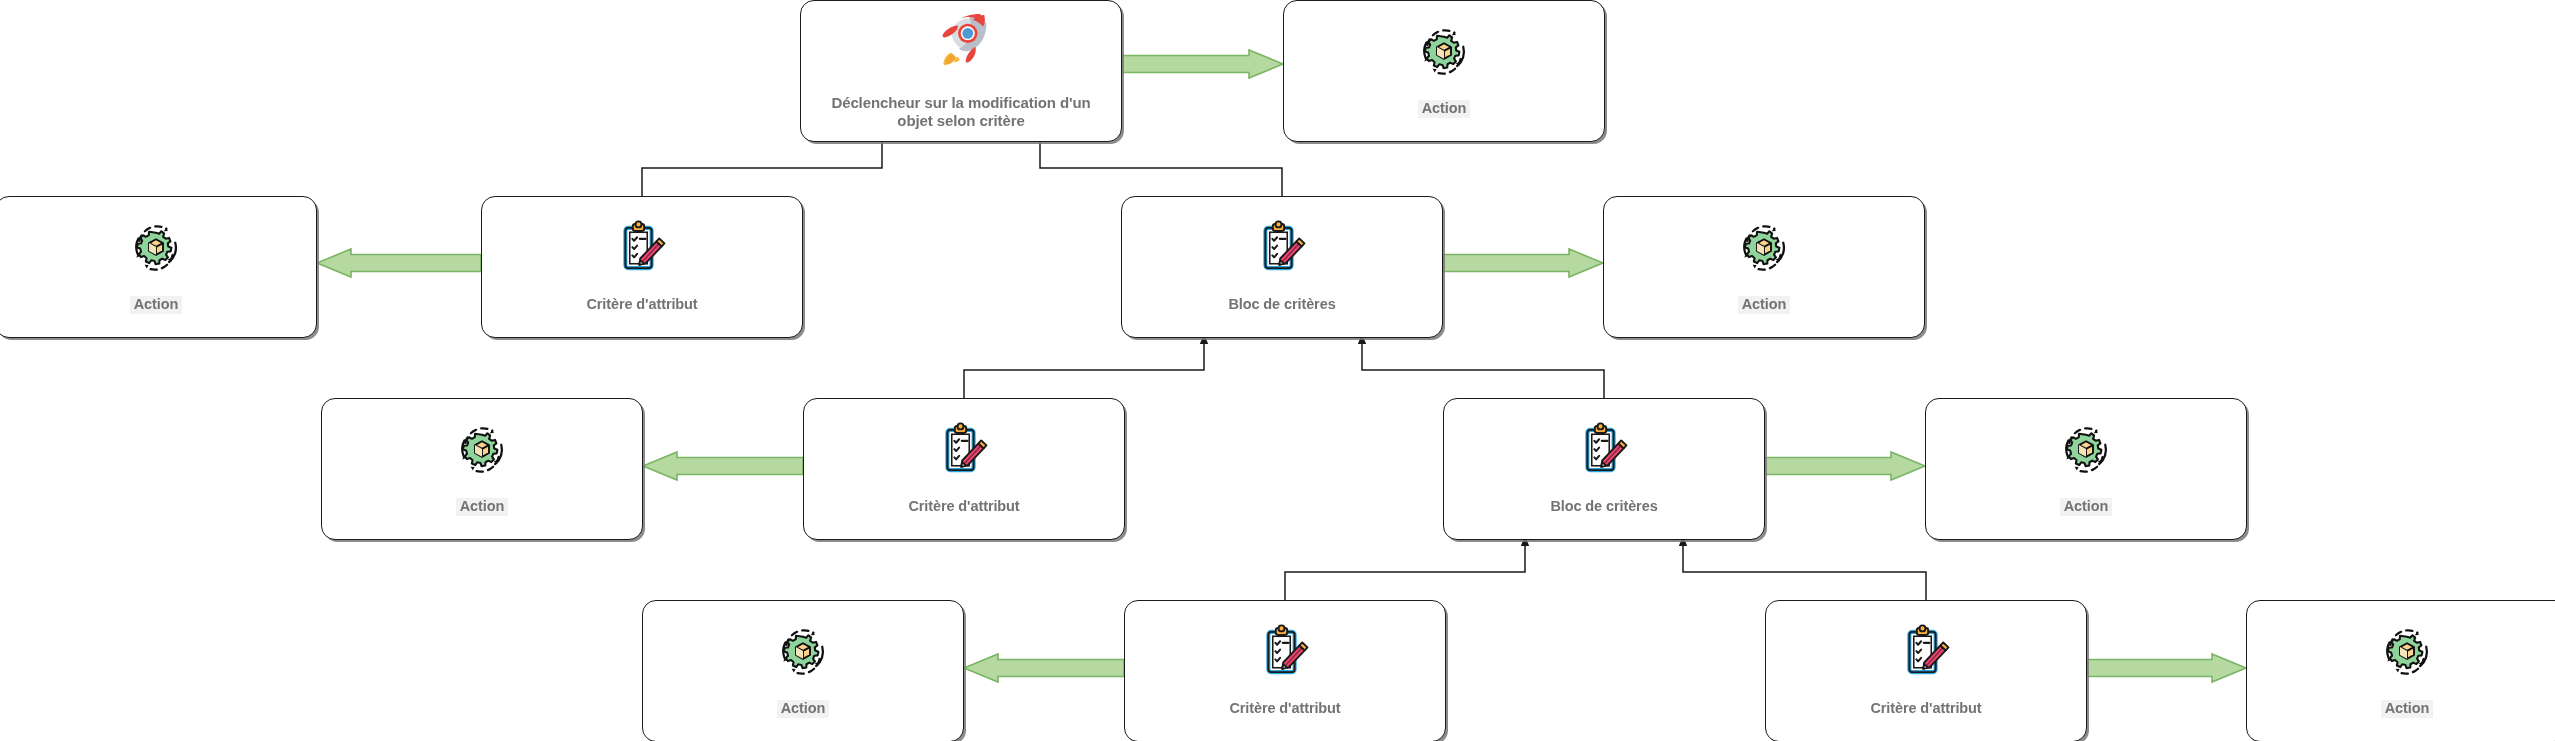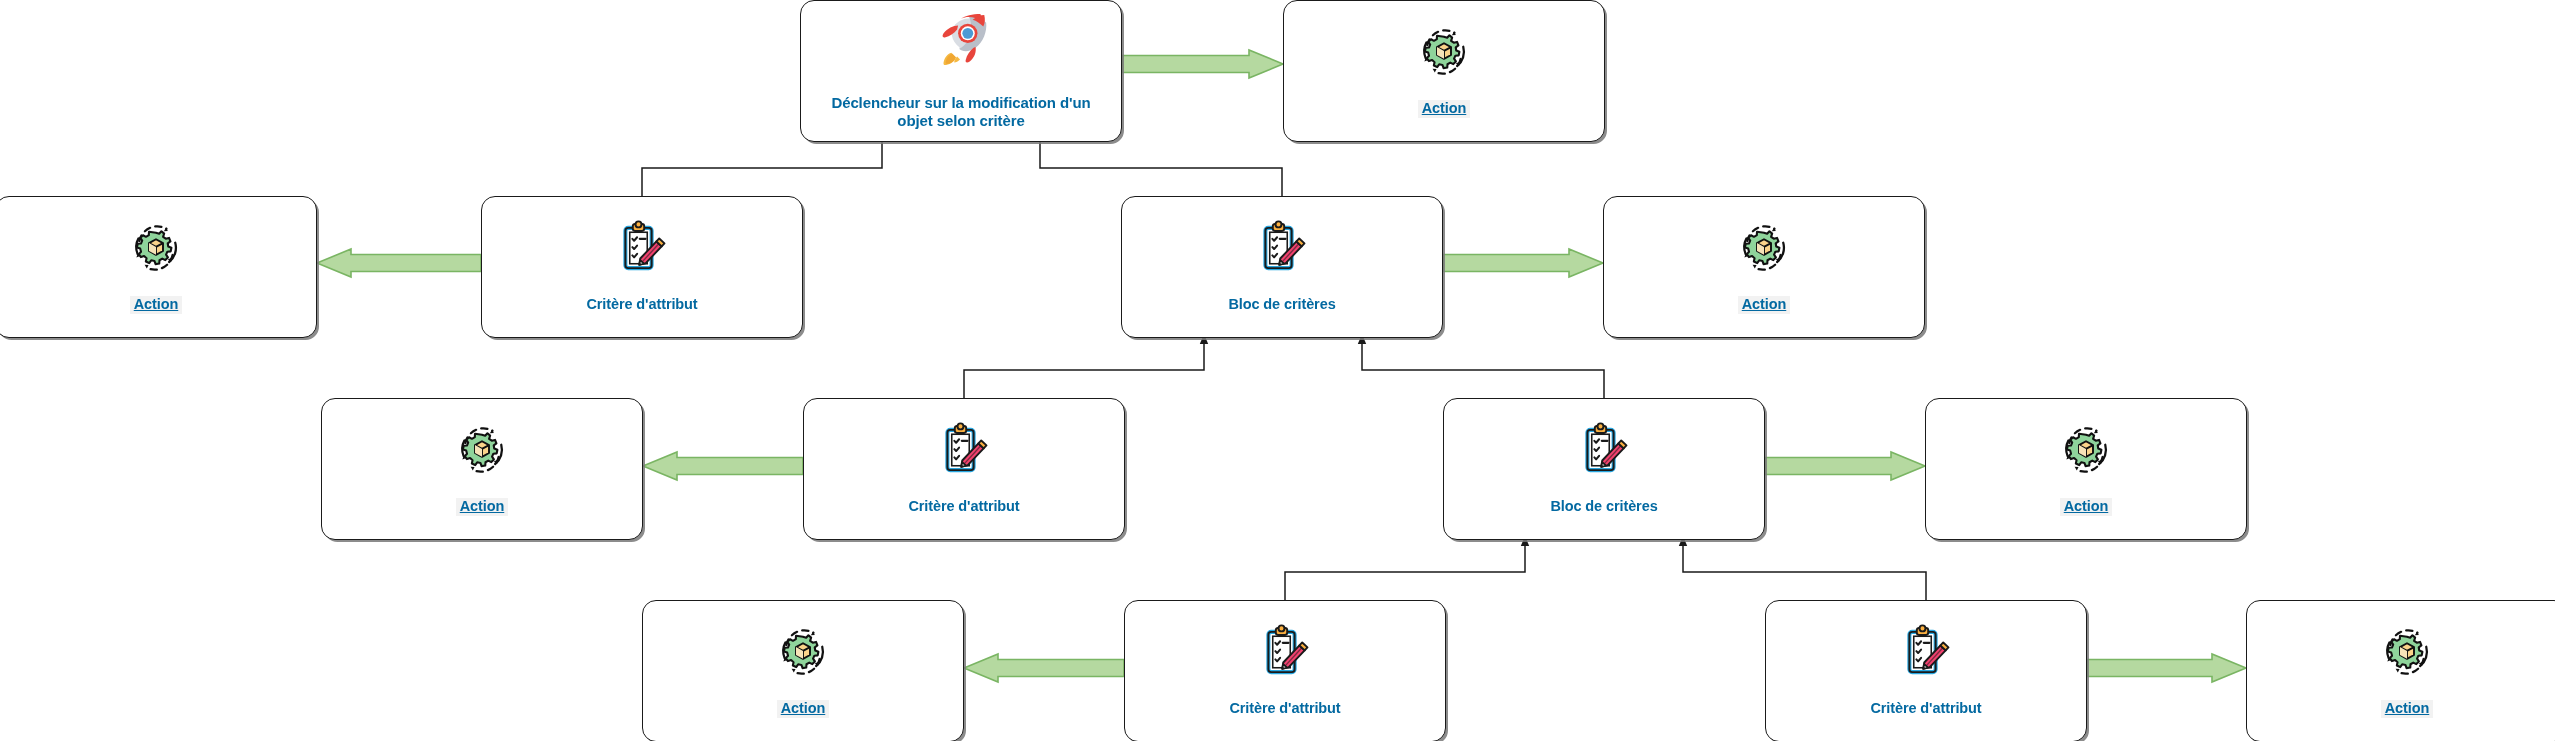--- a/index.html
+++ b/index.html
@@ -40,29 +40,28 @@
   .node .icon-wrap {
     display: block;
     line-height: 0;
   }
   .node .node-label {
     margin-top: 20px;
     font-family: "Liberation Sans", sans-serif;
     font-weight: bold;
     font-size: 14.5px;
     line-height: 1.22;
-    color: #0369a1;
+    color: #737373;
     text-align: center;
     letter-spacing: -0.1px;
     padding: 0 6px;
   }
   .node.action .node-label {
     background: #f2f2f2;
     padding: 0 4px;
-    text-decoration: underline;
   }
   .node.trigger .node-label {
     font-size: 15px;
     max-width: 285px;
   }
 </style>
 </head>
 <body>
 
 <div id="canvas">

